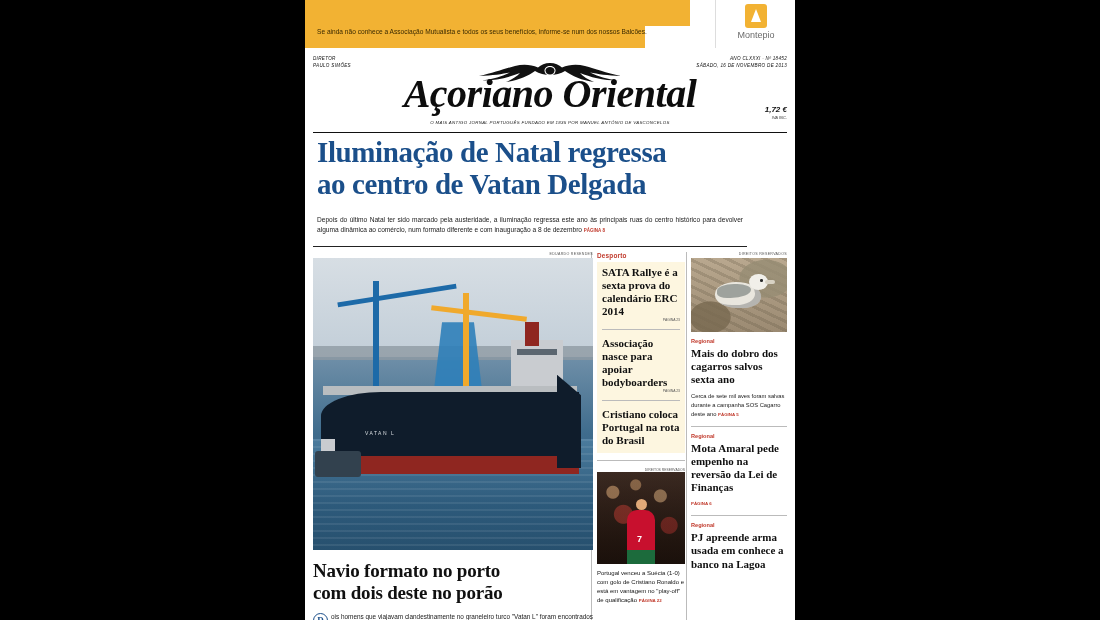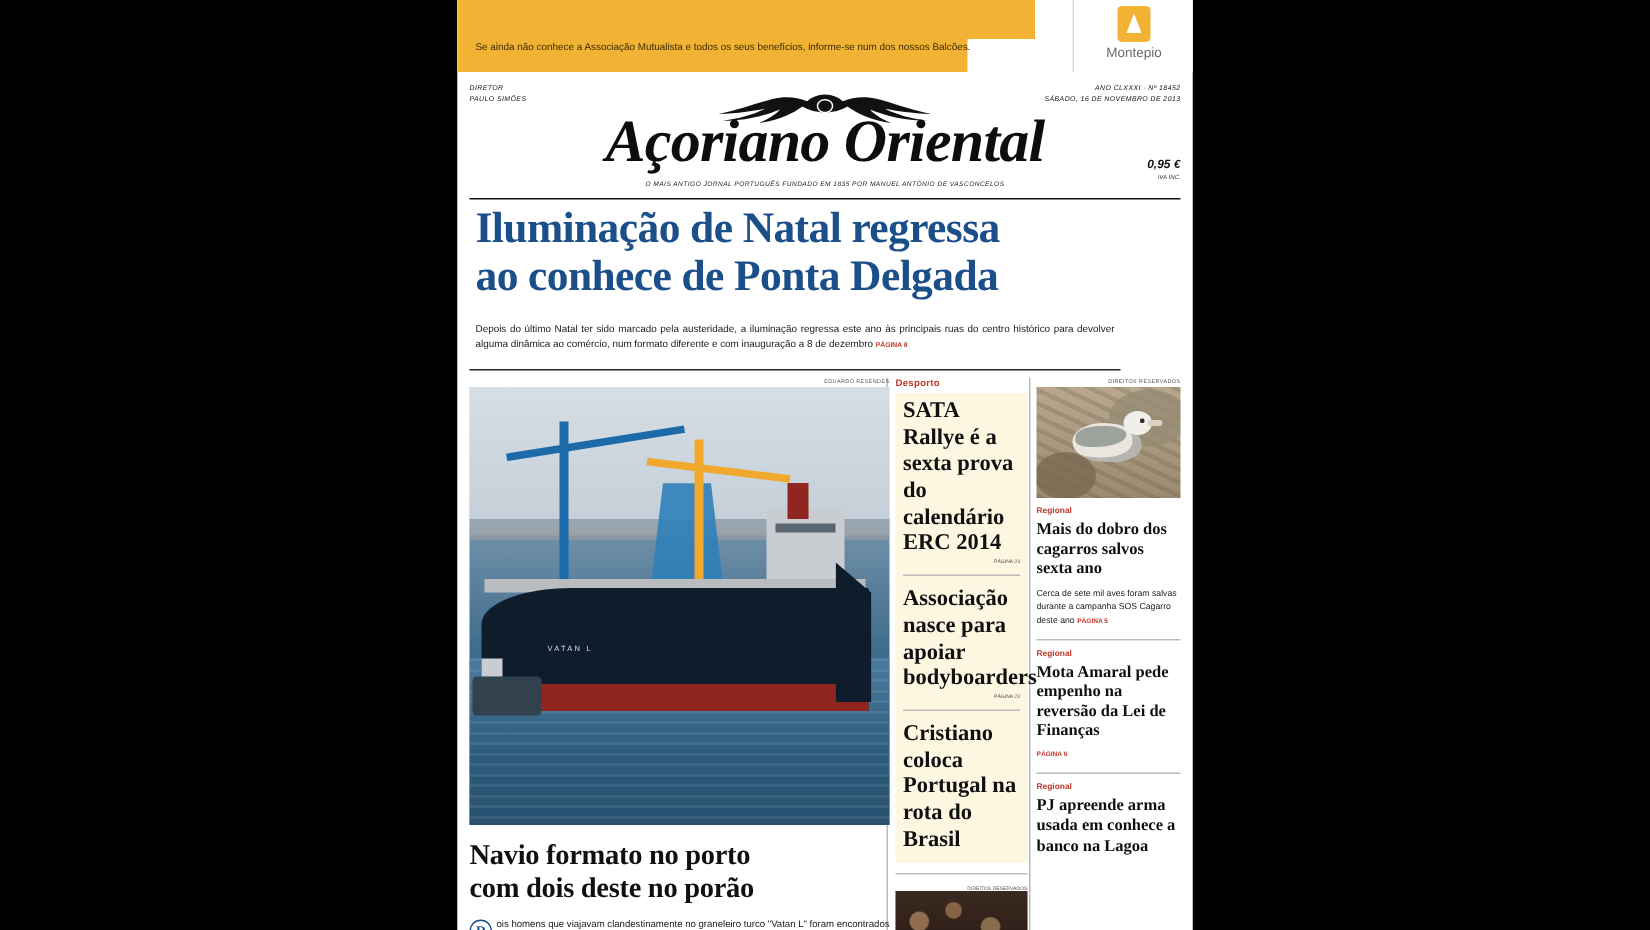--- a/index.html
+++ b/index.html
@@ -184,21 +184,21 @@
   .pgref{color:#c0392b;font-size:4.4px;font-weight:bold;}
 
   
   .sec-label{
     font-family:"Liberation Sans", sans-serif;font-weight:bold;font-size:6.4px;
     color:#c0392b;letter-spacing:.2px;margin-bottom:3px;
   }
   .mid-box{background:#fdf6e0;padding:4px 5px 6px 5px;}
   .mid-head{
     font-family:"Liberation Serif", serif;font-weight:bold;
-    font-size:15px;line-height:1.18;color:#101010;
+    font-size:11px;line-height:1.18;color:#101010;
   }
   .hrule{height:1px;background:#bbb;margin:7px 0;}
   .mid-credit{font-family:"Liberation Sans",sans-serif;font-size:3.4px;color:#555;text-align:right;}
 
   .photo-crowd{
     position:relative;width:88px;height:92px;overflow:hidden;
     background:linear-gradient(#3b2a22,#24160f);
   }
   .photo-crowd .blurfar{position:absolute;inset:0;
     background:
@@ -283,31 +283,31 @@
         <div>ANO CLXXXI · Nº 18452</div>
         <div>SÁBADO, 16 DE NOVEMBRO DE 2013</div>
       </div>
       <svg class="eagle" viewBox="0 0 300 52">
         <path d="M150 6 C140 6 132 10 126 15 C112 9 96 8 80 12 C60 17 38 26 8 32 C36 31 54 28 70 25 C54 33 36 38 14 41 C44 41 70 34 90 26 C84 33 74 39 62 44 C86 41 106 32 120 22 C128 27 140 30 150 30 C160 30 172 27 180 22 C194 32 214 41 238 44 C226 39 216 33 210 26 C230 34 256 41 286 41 C264 38 246 33 230 25 C246 28 264 31 292 32 C262 26 240 17 220 12 C204 8 188 9 174 15 C168 10 160 6 150 6 Z" fill="#111"></path>
         <path d="M150 12 C144 12 139 16 139 21 C139 27 144 31 150 31 C156 31 161 27 161 21 C161 16 156 12 150 12 Z" fill="#fff"></path>
         <path d="M150 14 C145 14 141 17 141 21 C141 26 145 29 150 29 C155 29 159 26 159 21 C159 17 155 14 150 14 Z" fill="#111"></path>
       </svg>
       <div class="mh-title">Açoriano Oriental</div>
       <div class="mh-price">
-        <span>0,95 €</span>
+        <span>1,72 €</span>
         <small>IVA INC.</small>
       </div>
       <div class="mh-tagline">O MAIS ANTIGO JORNAL PORTUGUÊS FUNDADO EM 1835 POR MANUEL ANTÓNIO DE VASCONCELOS</div>
       <div class="mh-rule"></div>
     </div>
 
     <div class="lead">
       <h1>
         <span>Iluminação de Natal regressa</span><br>
-        <span>ao conhece de Ponta Delgada</span>
+        <span>ao centro de Vatan Delgada</span>
       </h1>
       <div class="standfirst">
         <span>Depois do último Natal ter sido marcado pela austeridade, a iluminação regressa este ano às principais ruas do centro histórico para devolver alguma dinâmica ao comércio, num formato diferente e com inauguração a 8 de dezembro</span>
         <span class="pg">PÁGINA 8</span>
       </div>
       <div class="lead-rule"></div>
     </div>
 
     <div class="grid">
       <div class="vrule" style="left:286px;"></div>

